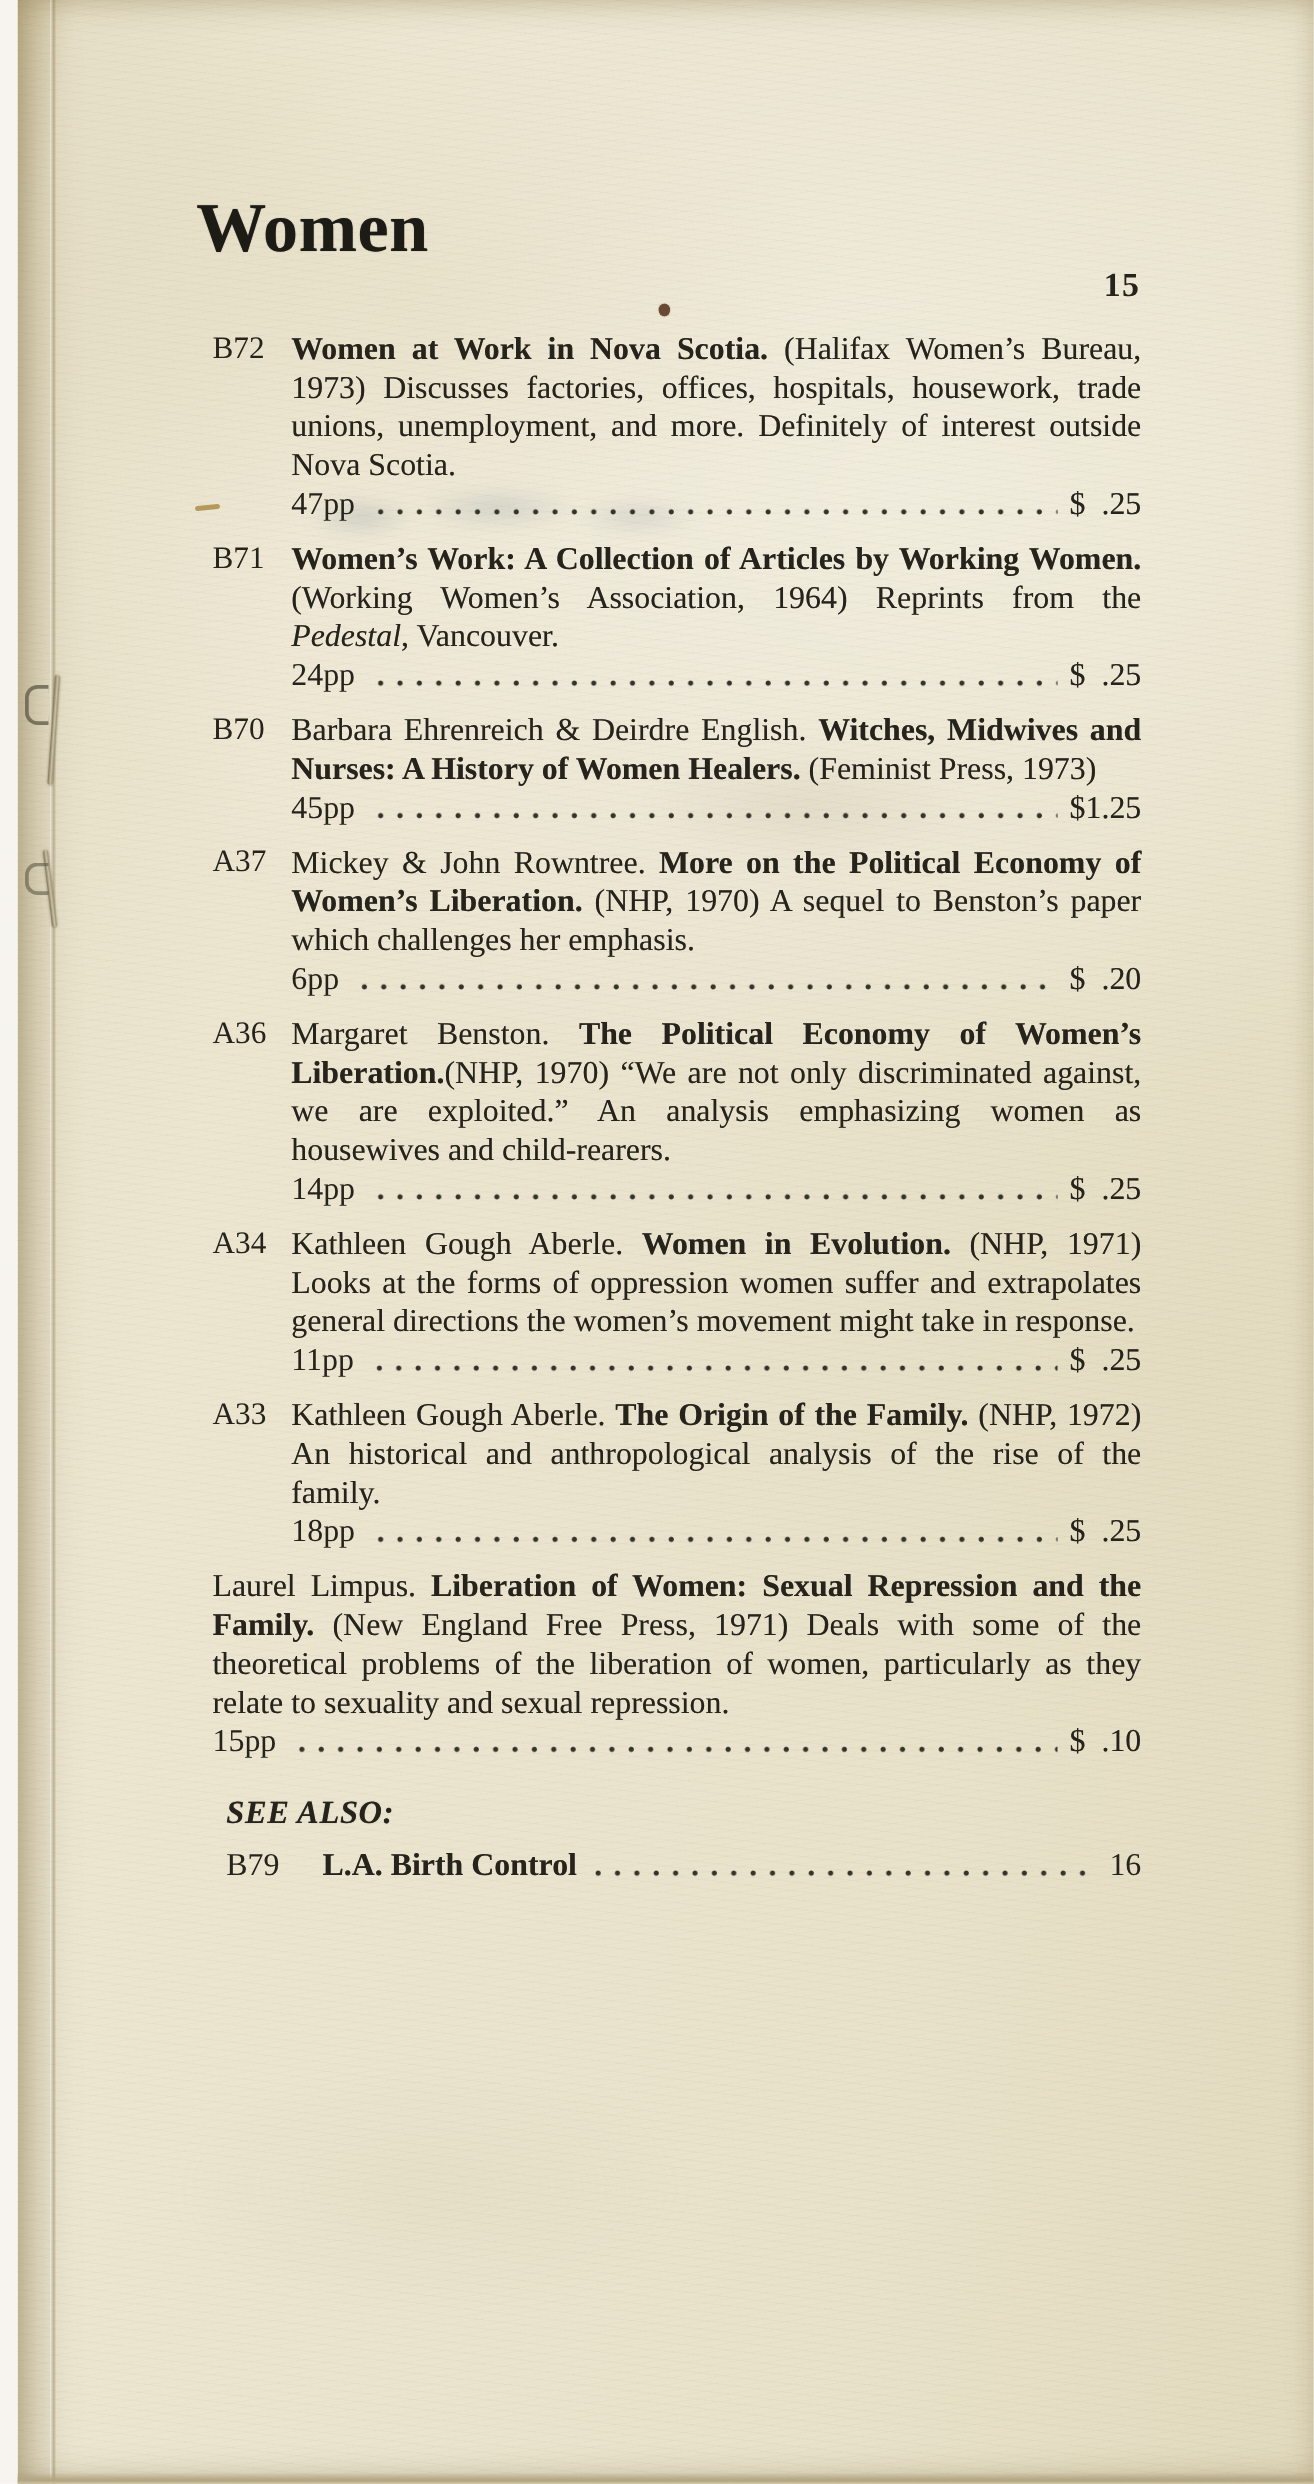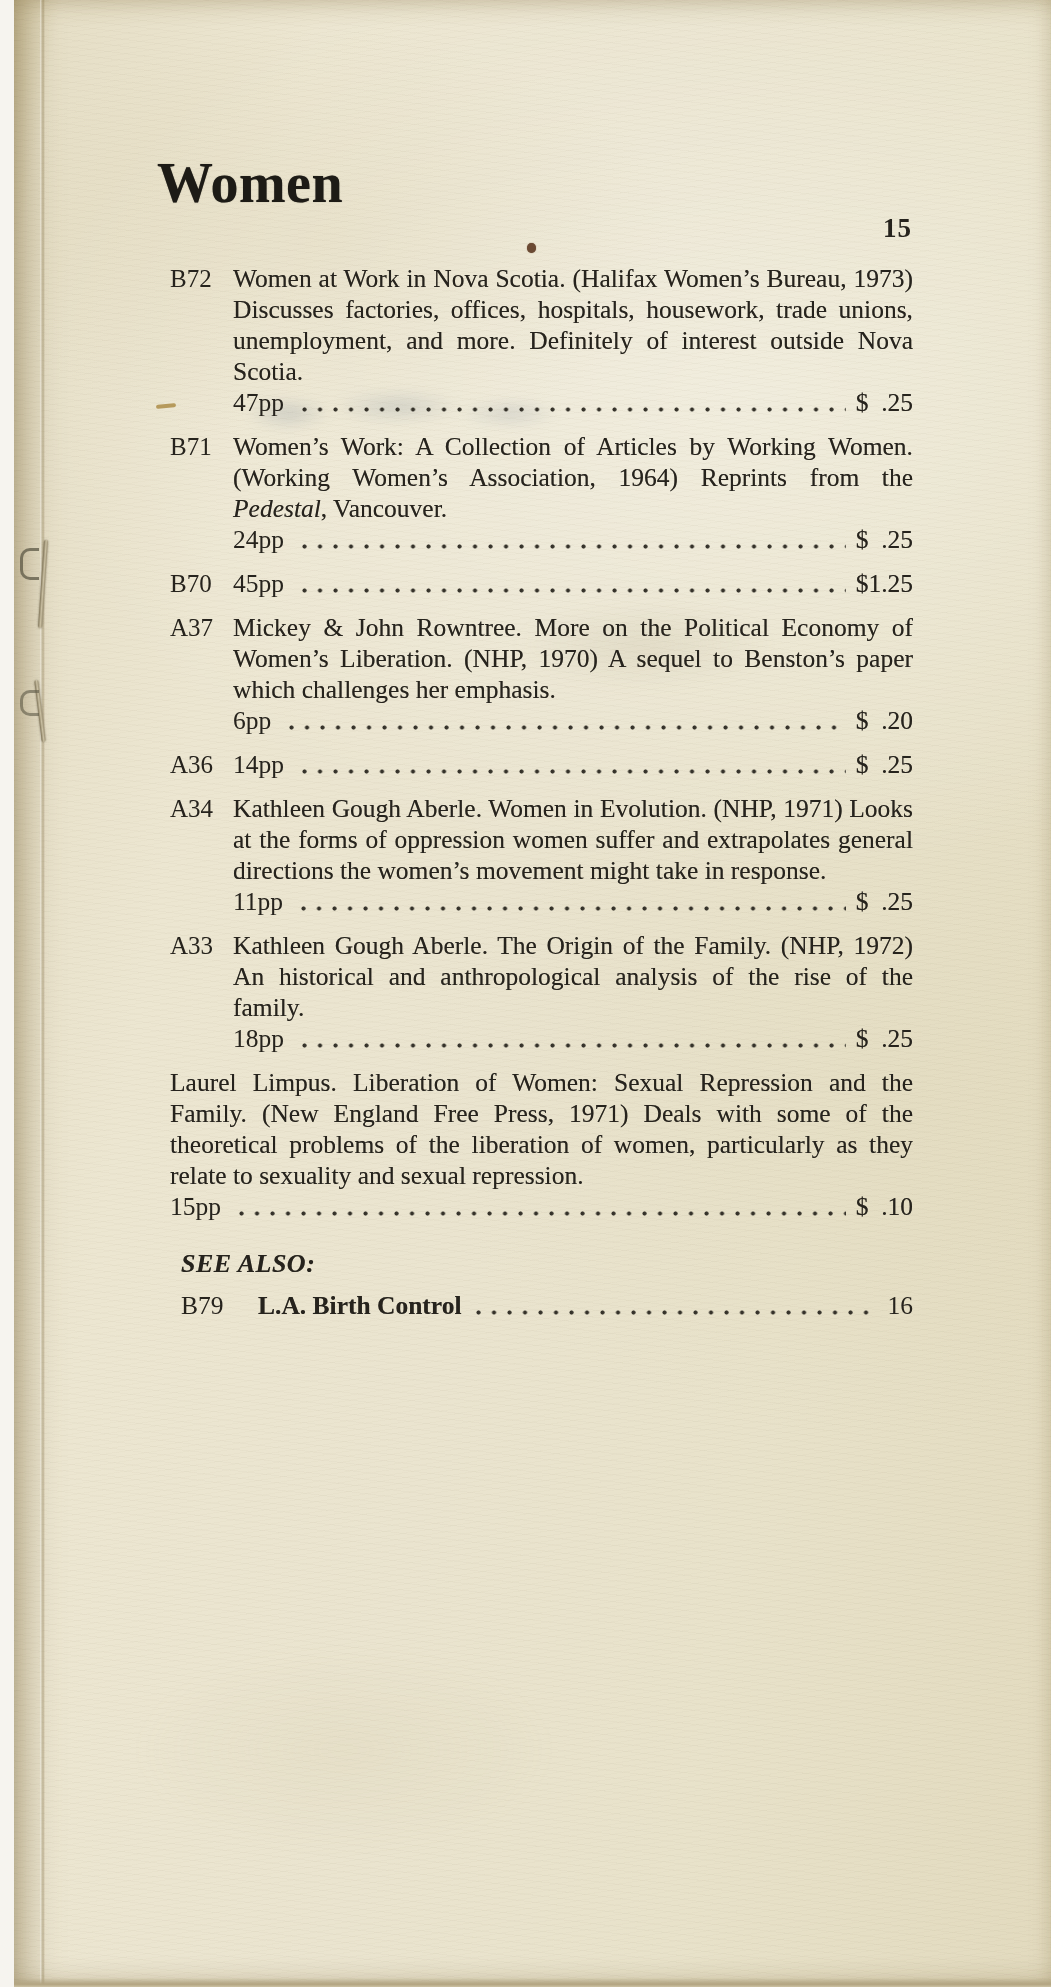--- a/index.html
+++ b/index.html
@@ -97,21 +97,21 @@
   .entry .code{
     width:63px;flex:0 0 63px;
     font-size:25px;line-height:31px;
   }
   .entry-body{flex:1;min-width:0;}
   .entry-text{
     margin:0;font-size:25.5px;line-height:31px;
     text-align:justify;
     text-shadow:0 0 .5px rgba(35,32,25,.45);
   }
-  .bold{font-weight:normal;}
+  .bold{font-weight:bold;}
   .italic{font-style:italic;}
   .price-line{display:flex;align-items:flex-start;font-size:25.5px;line-height:31px;}
   .leader{
     flex:1;align-self:flex-end;height:5px;
     margin:0 10px 6px 18px;
     background-image:radial-gradient(circle at 2.5px 2.5px, #35322a 1.7px, transparent 2.4px);
     background-size:15.5px 5px;background-repeat:repeat-x;
   }
   .price{white-space:pre;text-shadow:0 0 .5px rgba(35,32,25,.45);}
 
@@ -170,20 +170,21 @@
       <div class="price-line">
         <span class="pp">24pp</span>
         <span class="leader"></span>
         <span class="price">$  .25</span>
       </div>
     </div>
   </div>
         <div class="entry">
     <span class="code">B70</span>
     <div class="entry-body">
+      <p class="entry-text"><span class="">Barbara Ehrenreich &amp; Deirdre English. </span><span class="bold">Witches, Midwives and Nurses: A History of Women Healers.</span><span class=""> (Feminist Press, 1973)</span></p>
       <div class="price-line">
         <span class="pp">45pp</span>
         <span class="leader"></span>
         <span class="price">$1.25</span>
       </div>
     </div>
   </div>
         <div class="entry">
     <span class="code">A37</span>
     <div class="entry-body">
@@ -191,20 +192,21 @@
       <div class="price-line">
         <span class="pp">6pp</span>
         <span class="leader"></span>
         <span class="price">$  .20</span>
       </div>
     </div>
   </div>
         <div class="entry">
     <span class="code">A36</span>
     <div class="entry-body">
+      <p class="entry-text"><span class="">Margaret Benston. </span><span class="bold">The Political Economy of Women’s Liberation.</span><span class="">(NHP, 1970) “We are not only discriminated against, we are exploited.” An analysis emphasizing women as housewives and child-rearers.</span></p>
       <div class="price-line">
         <span class="pp">14pp</span>
         <span class="leader"></span>
         <span class="price">$  .25</span>
       </div>
     </div>
   </div>
         <div class="entry">
     <span class="code">A34</span>
     <div class="entry-body">

